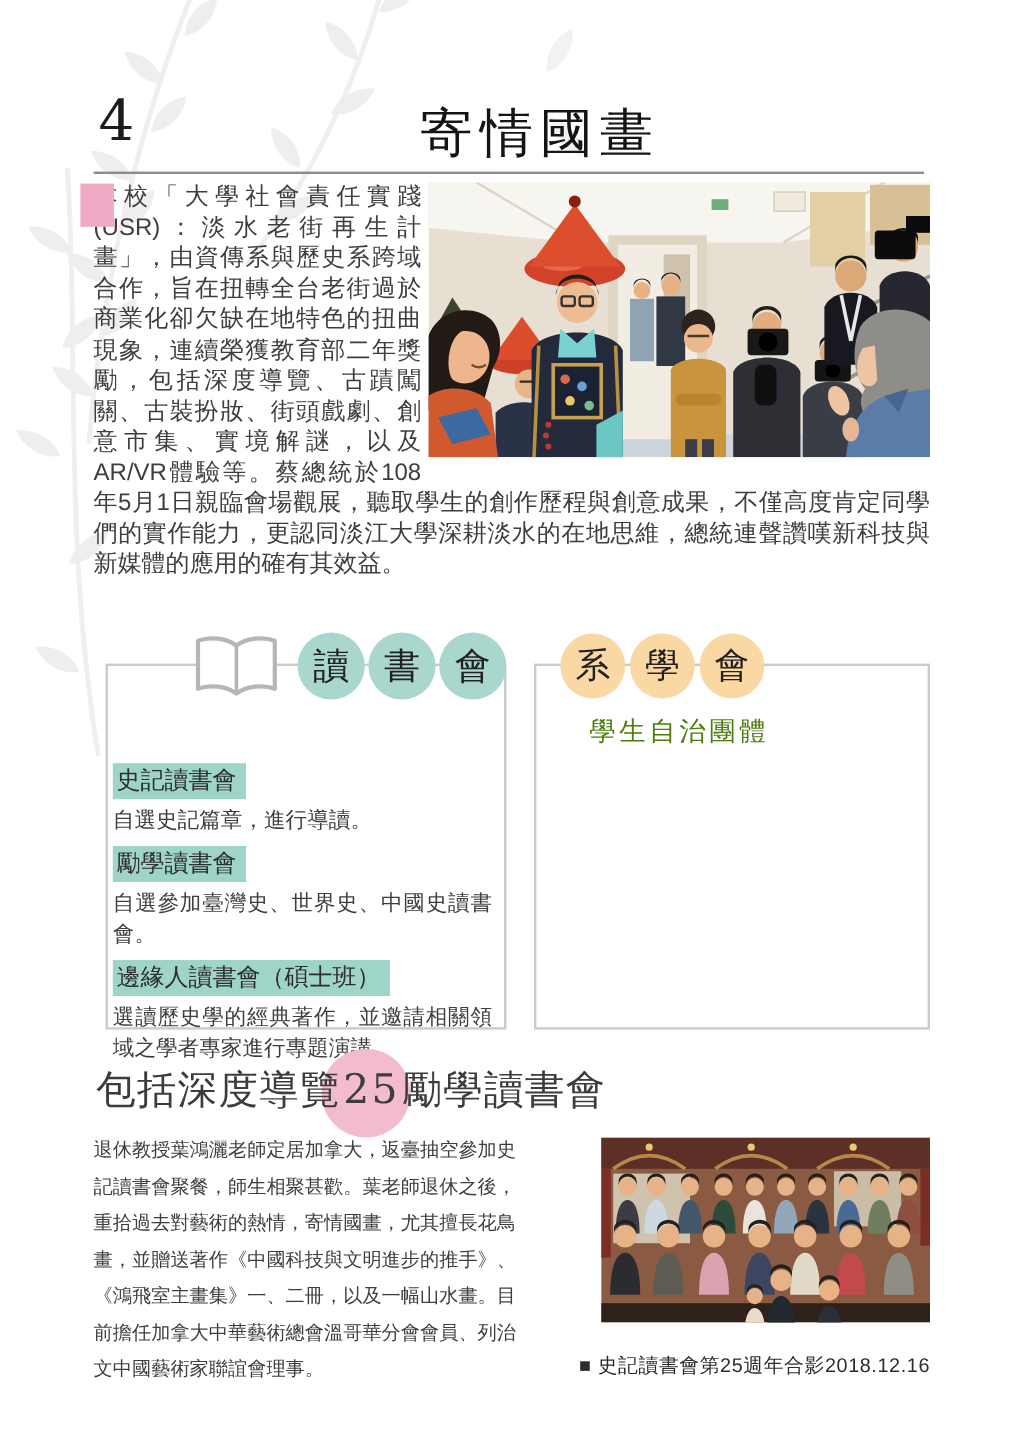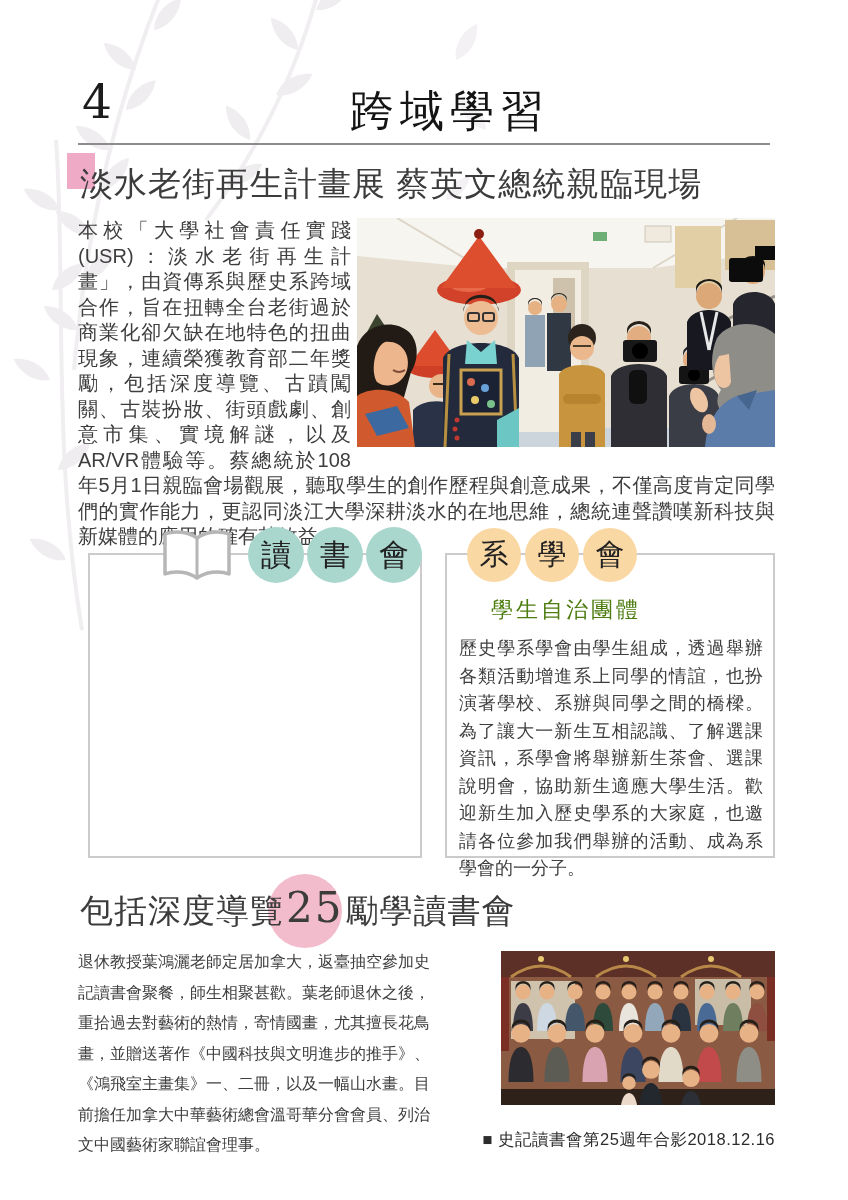--- a/index.html
+++ b/index.html
@@ -36,21 +36,21 @@
   .items{position:absolute;top:74px;left:4px;right:10px;}
   .lbl{display:inline-block;background:#9fd4c8;padding:1px 8px 2px 3px;font-size:20px;color:#2e2e2e;margin-top:7px;}
   .desc{font-size:18px;line-height:26px;color:#3e3e3e;margin:4px 0 2px 0;text-align:justify;}
   .assoc-body{position:absolute;top:80px;left:12px;right:10px;font-size:18px;line-height:27.5px;text-align:justify;color:#3e3e3e;}
 
   
   .a2{position:absolute;left:78px;top:880px;width:697px;}
   .a2 h2{position:relative;margin:0;padding-left:2px;font-size:33px;line-height:56px;font-weight:500;letter-spacing:1px;color:#3c3c3c;}
   .pinkcirc{position:absolute;left:190px;top:-6px;width:74px;height:74px;border-radius:50%;background:#f3bccd;z-index:0;}
   .h2txt{position:relative;z-index:1;}
-  .num{font-family:"DejaVu Serif",serif;font-size:42px;letter-spacing:2px;padding:0 2px;}
+  .num{font-family:"DejaVu Serif",serif;font-size:34px;letter-spacing:2px;padding:0 2px;}
   .a2-flow{margin-top:8px;}
   .photo2fig{float:right;width:345px;margin:4px 0 0 0;text-align:right;}
   .photo2fig figcaption{margin-top:20px;font-size:16.5px;letter-spacing:0.5px;color:#2c2c2c;}
   .a2-body{font-size:16px;line-height:30.5px;text-align:justify;color:#3e3e3e;}
   figure{margin:0;padding:0;}
 </style>
 </head>
 <body>
 
 <div class="page">
@@ -86,26 +86,25 @@
     </g>
     <g fill="#f3f1f3">
       <use href="#lf" transform="translate(470,70) rotate(30)"></use>
       <use href="#lf" transform="translate(500,140) rotate(-40)"></use>
       <use href="#lf" transform="translate(460,210) rotate(45) scale(0.8)"></use>
       <use href="#lf" transform="translate(540,260) rotate(-30) scale(0.8)"></use>
     </g>
   </svg>
 
   <div class="pageno">4</div>
-  <div class="sectitle">跨域學習</div>
+  <div class="sectitle">寄情國畫</div>
   <div class="hline"></div>
 
   <section class="a1">
     <div class="pinksq"></div>
-    <h1>淡水老街再生計畫展 蔡英文總統親臨現場</h1>
     <div class="a1-body">
       <figure class="photo1">
         <svg width="418" height="229" viewBox="0 0 418 229" aria-hidden="true">
           <rect width="418" height="229" fill="#e6dfd2"></rect>
           <path d="M0,0 H418 V34 L296,50 H124 L0,38 Z" fill="#f7f5f0"></path>
           <line x1="40" y1="0" x2="124" y2="50" stroke="#ddd6c8" stroke-width="2"></line>
           <line x1="380" y1="0" x2="296" y2="50" stroke="#ddd6c8" stroke-width="2"></line>
           <rect x="236" y="14" width="14" height="9" fill="#6fae74"></rect>
           <rect x="288" y="8" width="26" height="16" fill="#efe9de" stroke="#cfc7b6"></rect>
           <rect y="210" width="418" height="19" fill="#ccd5dc"></rect>
@@ -231,30 +230,43 @@
     <div class="box box-l">
       <svg class="book-ic" width="74" height="54" viewBox="0 0 74 54" aria-hidden="true">
         <path d="M37,9 C29,3 15,1 5,5 L5,45 C15,41 29,43 37,49 C45,43 59,41 69,45 L69,5 C59,1 45,3 37,9 Z" fill="#ffffff" stroke="#b6b6b6" stroke-width="3.5" stroke-linejoin="round"></path>
         <path d="M37,9 L37,49" stroke="#b6b6b6" stroke-width="3"></path>
       </svg>
       <div class="badges badges-l">
         <div class="circle circle-teal">讀</div>
         <div class="circle circle-teal">書</div>
         <div class="circle circle-teal">會</div>
       </div>
+      <div class="items">
+        <div>
+          <span class="lbl">史記讀書會</span>
+          <div class="desc">自選史記篇章，進行導讀。</div>
+        </div>
+        <div>
+          <span class="lbl">勵學讀書會</span>
+          <div class="desc">自選參加臺灣史、世界史、中國史讀書會。</div>
+        </div>
+        <div>
+          <span class="lbl">邊緣人讀書會（碩士班）</span>
+          <div class="desc">選讀歷史學的經典著作，並邀請相關領域之學者專家進行專題演講。</div>
+        </div>
+      </div>
     </div>
 
     <div class="box box-r">
       <div class="badges badges-r">
         <div class="circle circle-orange">系</div>
         <div class="circle circle-orange">學</div>
         <div class="circle circle-orange">會</div>
       </div>
       <div class="sub-r">學生自治團體</div>
-      <div class="assoc-body">歷史學系學會由學生組成，透過舉辦各類活動增進系上同學的情誼，也扮演著學校、系辦與同學之間的橋樑。為了讓大一新生互相認識、了解選課資訊，系學會將舉辦新生茶會、選課說明會，協助新生適應大學生活。歡迎新生加入歷史學系的大家庭，也邀請各位參加我們舉辦的活動、成為系學會的一分子。</div>
     </div>
 
   </div>
 
   <section class="a2">
     <h2>
       <span class="pinkcirc"></span>
       <span class="h2txt">包括深度導覽</span><span class="h2txt num">25</span><span class="h2txt">勵學讀書會</span>
     </h2>
     <div class="a2-flow">

